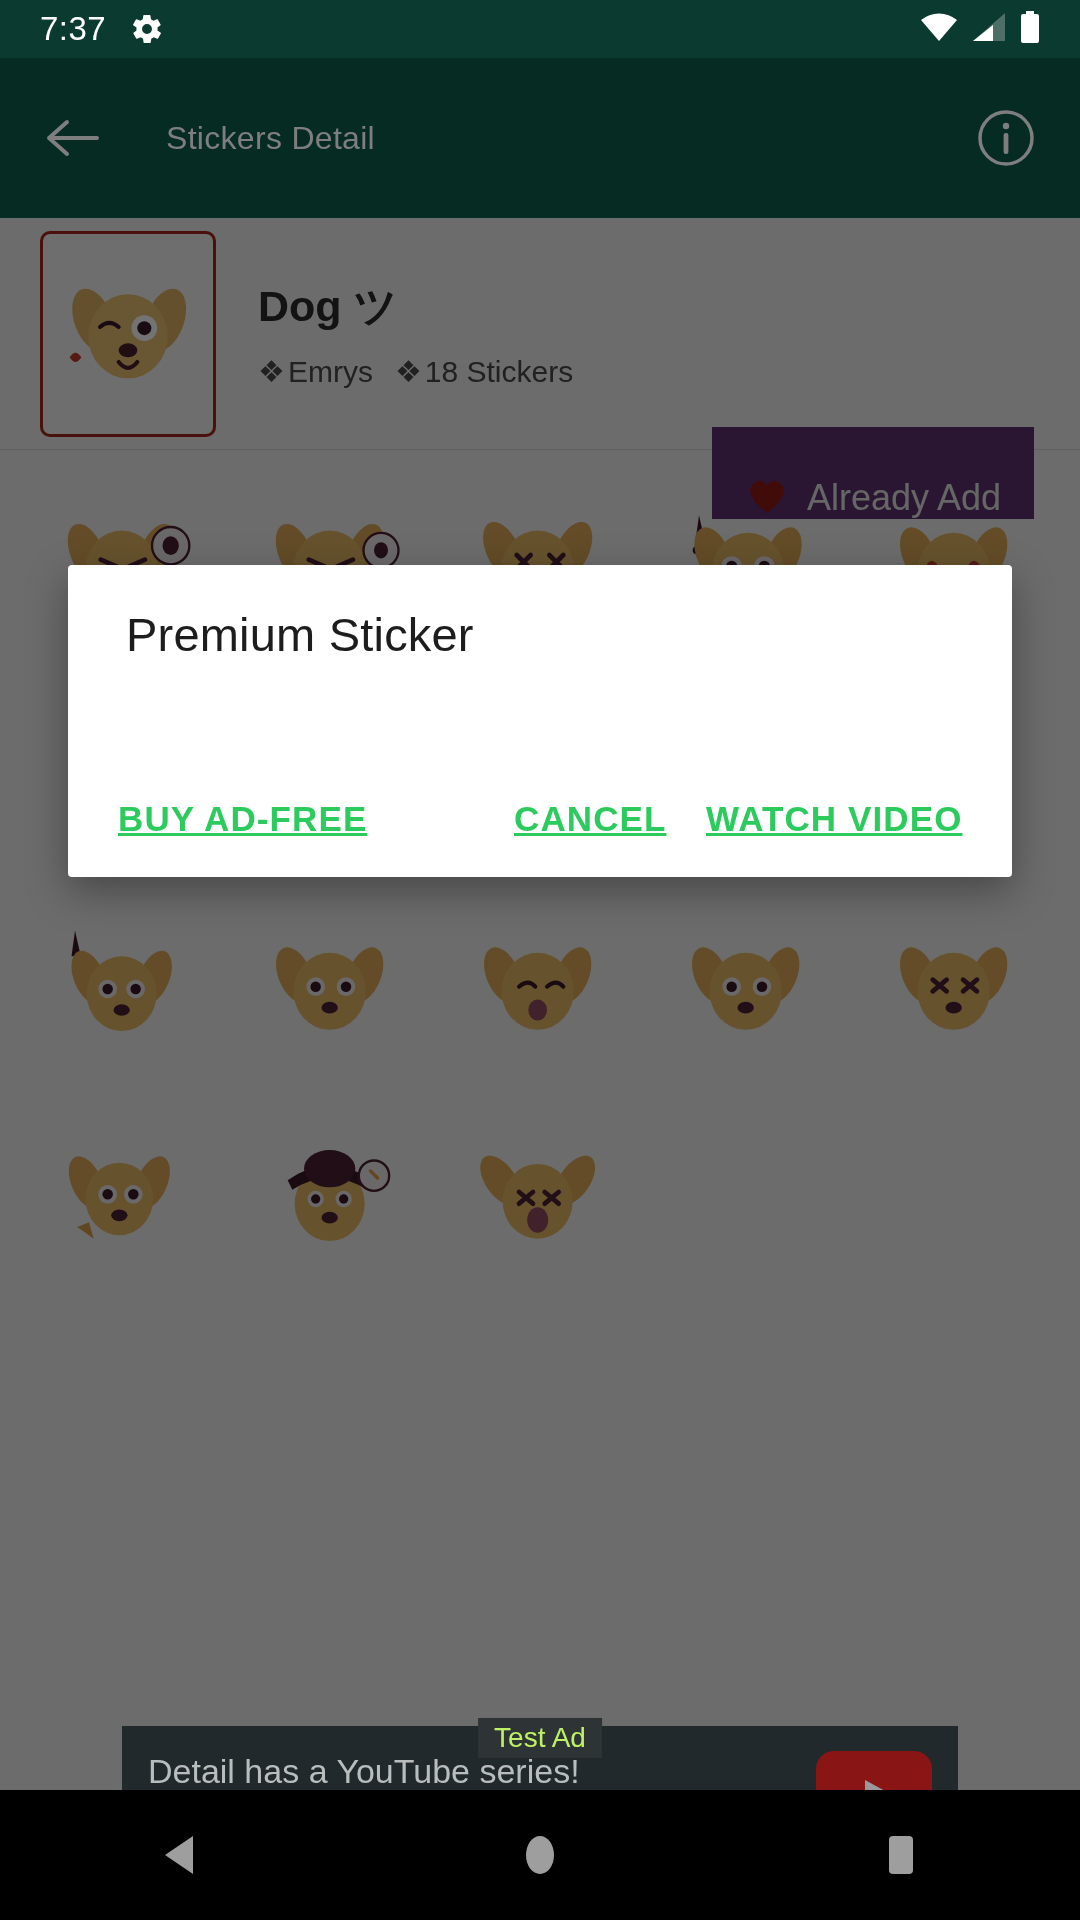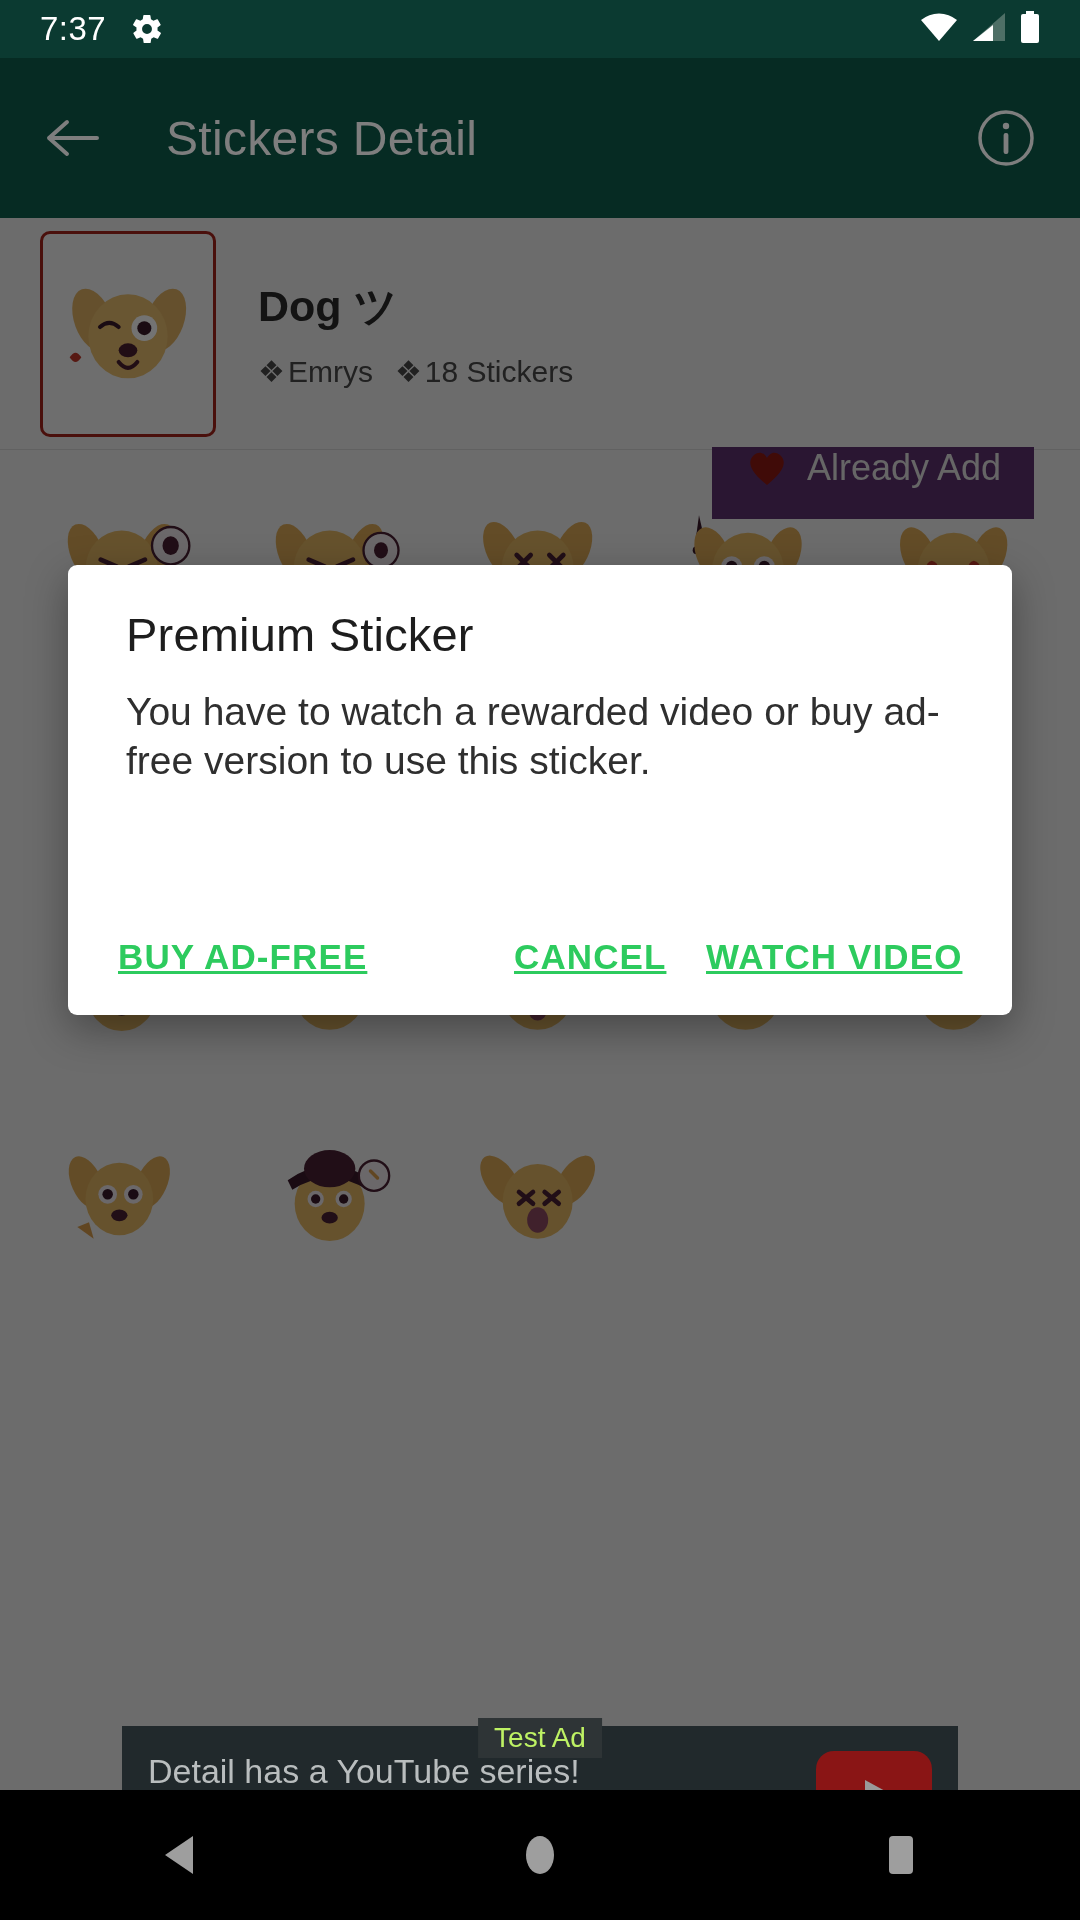--- a/index.html
+++ b/index.html
@@ -36,21 +36,21 @@
   
   #appbar {
     position:absolute; top:58px; left:0; width:1080px; height:160px;
     background:#062B23;
     display:flex; align-items:center;
     padding:0 44px;
     z-index:4;
   }
   #back-arrow { width:56px; height:56px; display:flex; align-items:center; justify-content:center; }
   #appbar-title {
-    color:#7E7E7E; font-size:48px; font-weight:400;
+    color:#7E7E7E; font-size:32px; font-weight:400;
     margin-left:66px; letter-spacing:.3px;
   }
   #info-icon { margin-left:auto; width:60px; height:60px; }
 
   
   #content {
     position:absolute; top:218px; left:0; width:1080px; bottom:0;
     background:#EFEFEF;
   }
   #dim-overlay {
@@ -75,23 +75,23 @@
   #pack-info { margin-left:42px; }
   #pack-title { font-size:43px; font-weight:700; color:#2b2b2b; }
   #pack-meta {
     margin-top:18px; font-size:30px; color:#4a4a4a;
     display:flex; gap:22px;
   }
   .meta-part { display:flex; align-items:center; gap:3px; }
 
   #already-add-btn {
     position:absolute; right:46px; bottom:-70px;
-    width:322px; height:72px;
+    width:322px; height:92px;
     background:#5E3270;
-    display:flex; align-items:flex-start; justify-content:center;
+    display:flex; align-items:flex-end; justify-content:center;
     gap:18px;
   }
   #already-add-label { color:#E2E2E2; font-size:36px; }
 
   
   #sticker-grid {
     padding:44px 20px 0 20px;
     display:grid;
     grid-template-columns:repeat(5, 1fr);
     row-gap:60px;
@@ -132,22 +132,22 @@
   
   #navbar {
     position:absolute; left:0; bottom:0; width:1080px; height:130px;
     background:#000;
     display:flex; align-items:center; justify-content:space-around;
     z-index:6;
   }
   .nav-btn { width:120px; height:120px; display:flex; align-items:center; justify-content:center; }
   #dialog {
     position:absolute; left:68px; top:565px;
-    width:944px; height:450px;
-    background:#fff; border-radius:9px;
+    width:944px; height:312px;
+    background:#fff; border-radius:4px;
     z-index:9;
     box-shadow:0 14px 40px rgba(0,0,0,.34);
   }
   #dialog-title {
     position:absolute; left:58px; top:42px;
     font-size:47px; font-weight:400; color:#1d1d1d;
     letter-spacing:.2px;
   }
   #dialog-message {
     position:absolute; left:58px; top:122px; width:830px;
@@ -482,21 +482,20 @@
     <div id="ad-yt-btn">
       <svg width="46" height="40" viewBox="0 0 46 40">
         <path d="M14 8 L36 20 L14 32 Z" fill="#9A9A9A"></path>
       </svg>
     </div>
     <div id="test-ad-badge">Test Ad</div>
   </div>
 
   <div id="dialog">
     <div id="dialog-title">Premium Sticker</div>
-    <div id="dialog-message">You have to watch a rewarded video or buy ad-free version to use this sticker.</div>
     <div id="dialog-actions">
       <button id="btn-buy" class="dlg-btn">BUY AD-FREE</button>
       <button id="btn-cancel" class="dlg-btn">CANCEL</button>
       <button id="btn-watch" class="dlg-btn">WATCH VIDEO</button>
     </div>
   </div>
 
   <div id="navbar">
     <span class="nav-btn">
       <svg width="42" height="46" viewBox="0 0 42 46">

